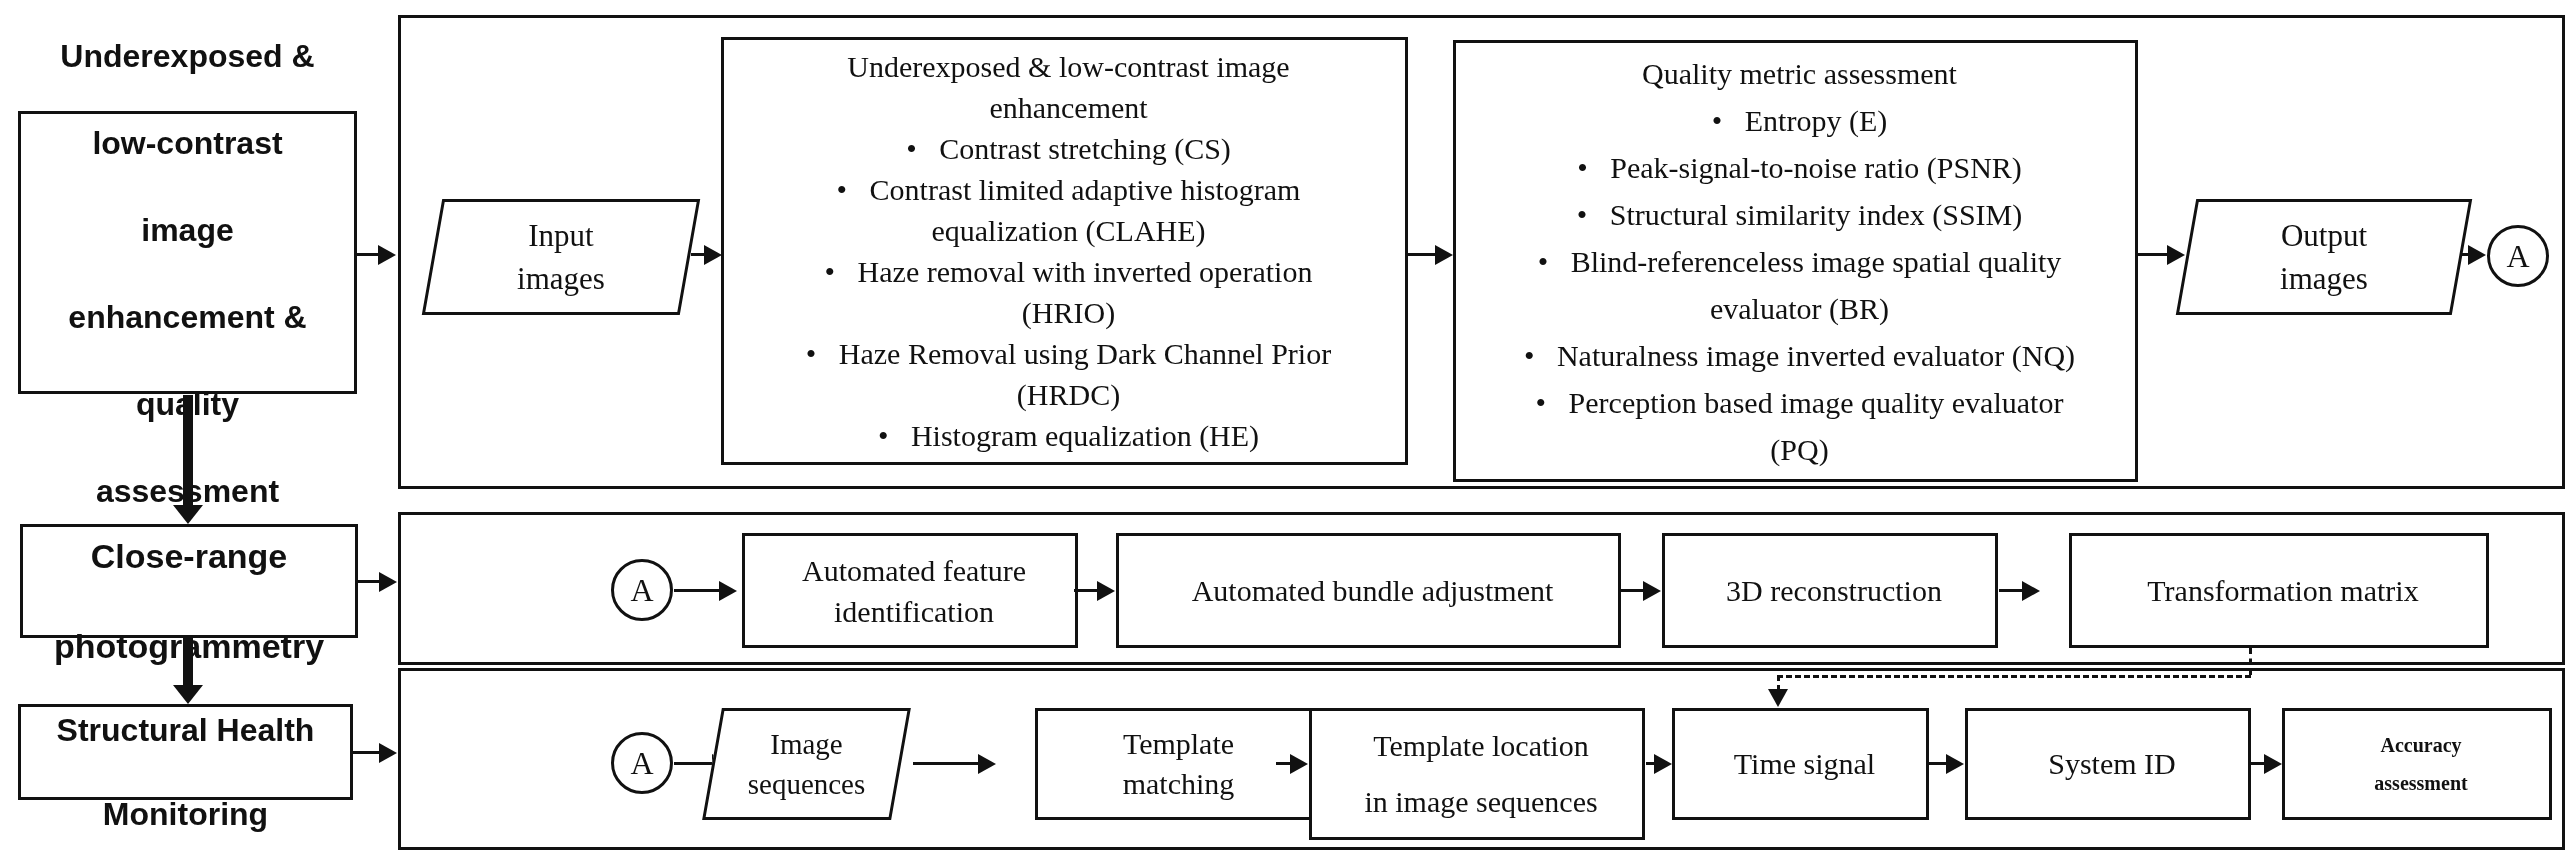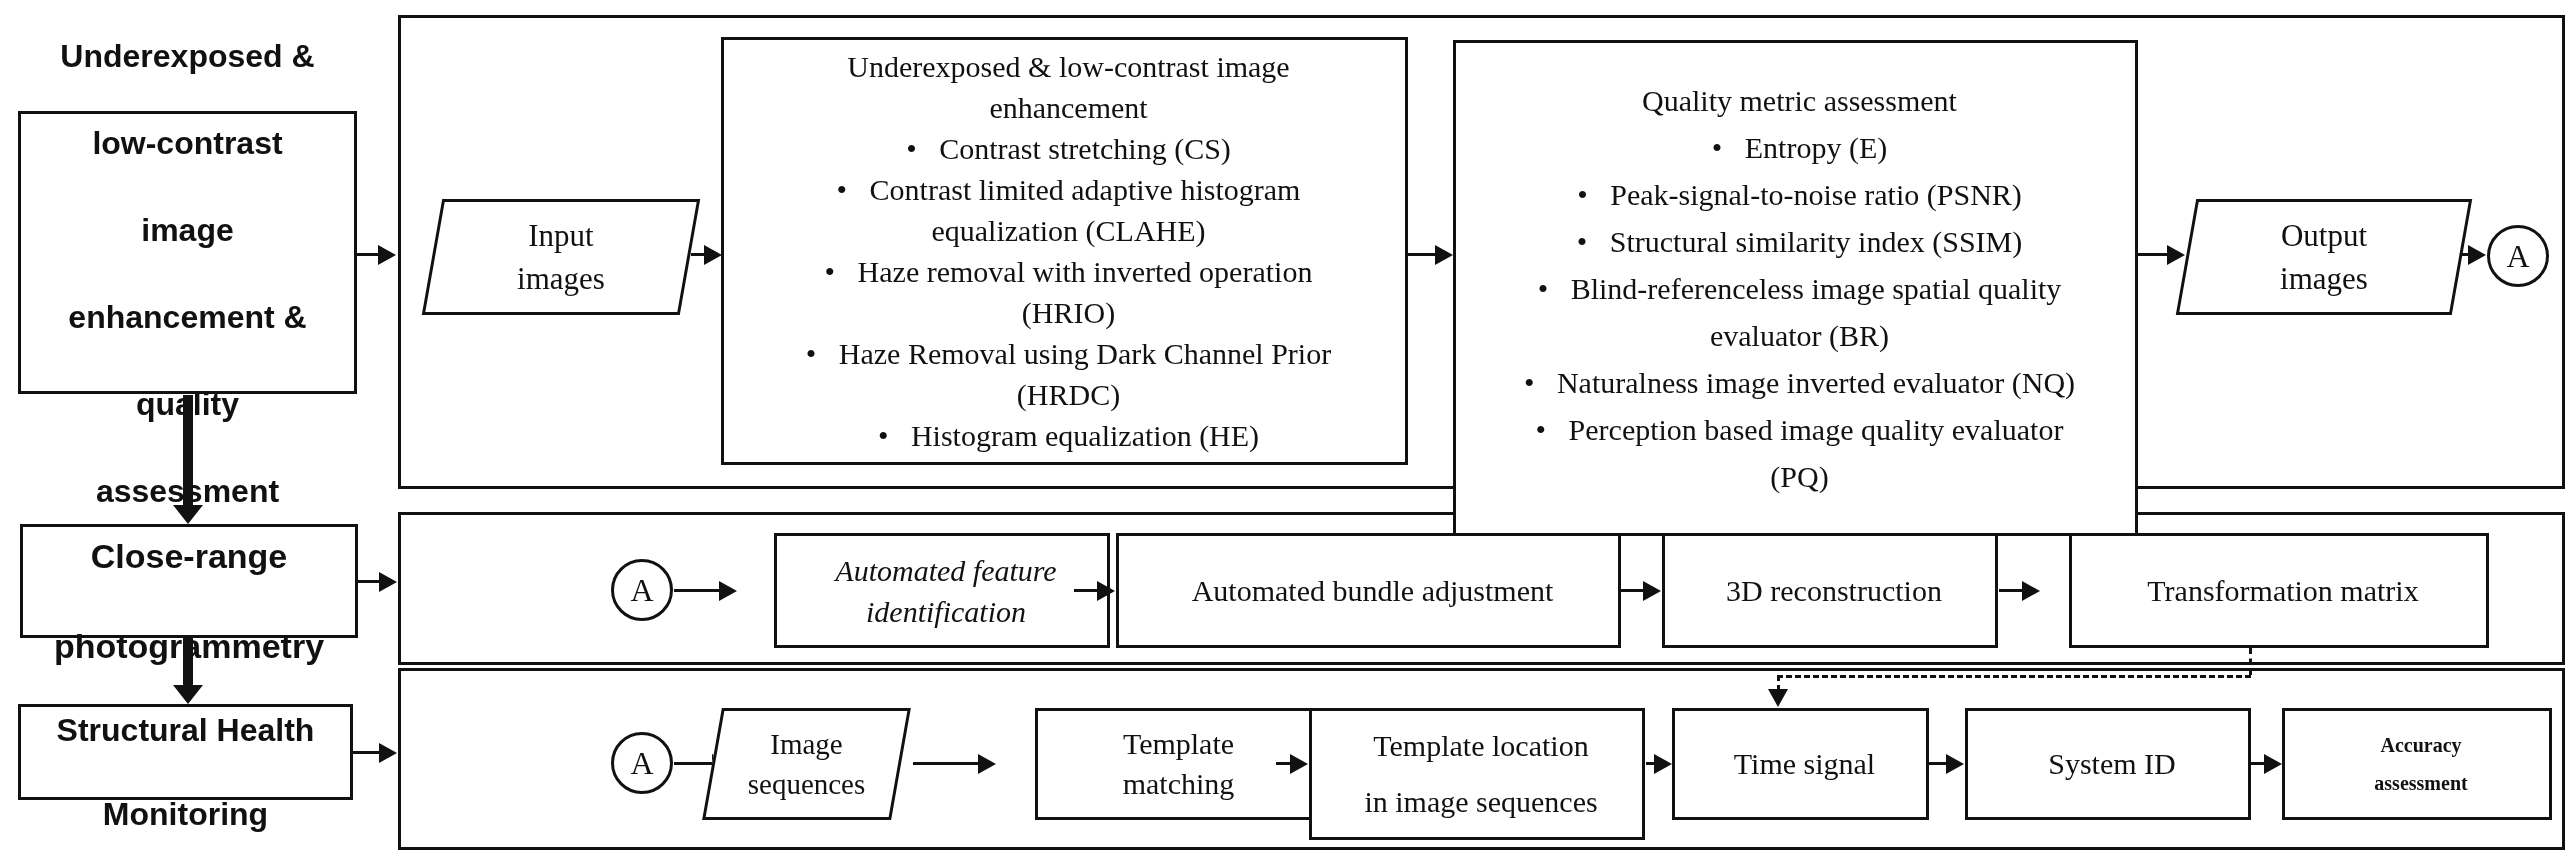--- a/index.html
+++ b/index.html
@@ -118,21 +118,21 @@
     <div class="ln">equalization (CLAHE)</div>
     <div class="ln">•   Haze removal with inverted operation</div>
     <div class="ln">(HRIO)</div>
     <div class="ln">•   Haze Removal using Dark Channel Prior</div>
     <div class="ln">(HRDC)</div>
     <div class="ln">•   Histogram equalization (HE)</div>
   </div>
 
   <div class="arr-h" style="left:1408px;top:253px;width:28px;"></div>
 
-  <div class="pbox" style="left:1453px;top:40px;width:685px;height:496px;font-size:30px;line-height:47px;">
+  <div class="pbox" style="left:1453px;top:40px;width:685px;height:442px;font-size:30px;line-height:47px;">
     <div class="ln">Quality metric assessment</div>
     <div class="ln">•   Entropy (E)</div>
     <div class="ln">•   Peak-signal-to-noise ratio (PSNR)</div>
     <div class="ln">•   Structural similarity index (SSIM)</div>
     <div class="ln">•   Blind-referenceless image spatial quality</div>
     <div class="ln">evaluator (BR)</div>
     <div class="ln">•   Naturalness image inverted evaluator (NQ)</div>
     <div class="ln">•   Perception based image quality evaluator</div>
     <div class="ln">(PQ)</div>
   </div>
@@ -145,21 +145,21 @@
       <div class="ln">images</div>
     </div>
   </div>
 
   <div class="arr-h" style="left:2461px;top:253px;width:7.2px;"></div>
   <div class="conn" style="left:2487px;top:225px;">A</div>
 
   <div class="conn" style="left:611px;top:559px;">A</div>
   <div class="arr-h" style="left:674px;top:589px;width:46px;"></div>
 
-  <div class="pbox" style="left:774px;top:533px;width:336px;height:115px;font-size:30px;line-height:41px;font-style:italic;">
+  <div class="pbox" style="left:742px;top:533px;width:336px;height:115px;font-size:30px;line-height:41px;">
     <div class="ln">Automated feature</div>
     <div class="ln">identification</div>
   </div>
 
   <div class="arr-h" style="left:1074px;top:589px;width:24px;"></div>
 
   <div class="pbox" style="left:1116px;top:533px;width:505px;height:115px;font-size:30px;line-height:41px;">
     <div class="ln">Automated bundle adjustment</div>
   </div>
 

